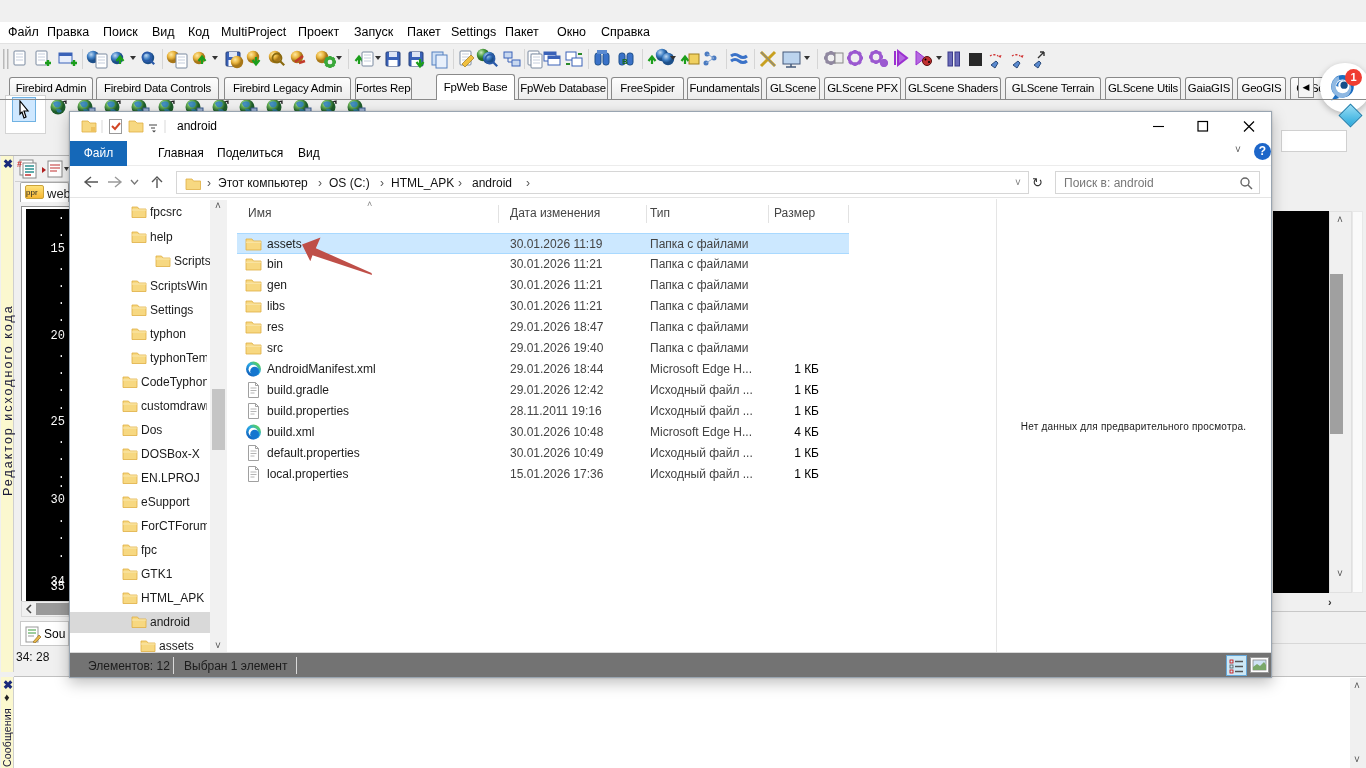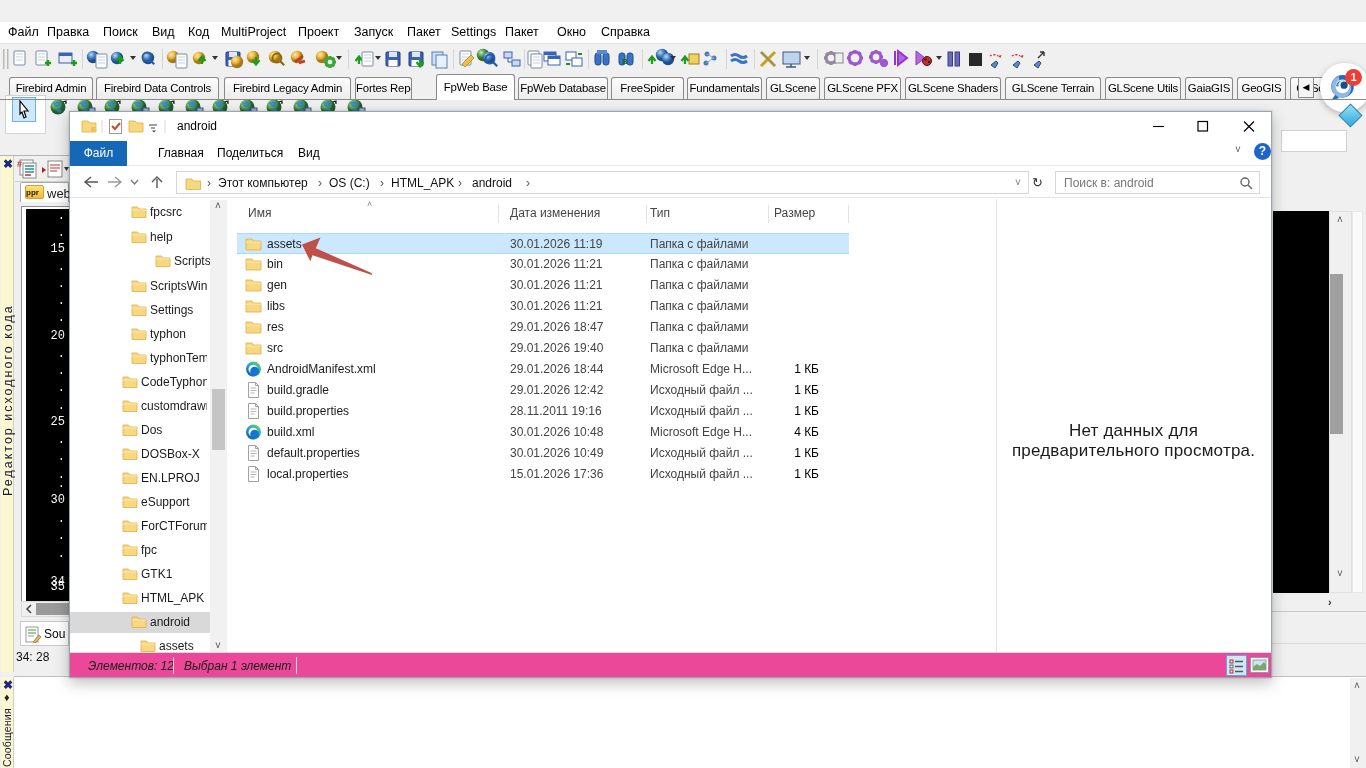--- a/index.html
+++ b/index.html
@@ -64,22 +64,22 @@
 .row{position:absolute;left:167px;width:612px;height:21px;font-size:12px;color:#1b1b1b;}
 .row .nm{position:absolute;left:30px;top:3px;}
 .row .dt{position:absolute;left:273px;top:3px;color:#444;}
 .row .tp{position:absolute;left:413px;top:3px;color:#444;}
 .row .sz{position:absolute;left:500px;top:3px;width:82px;text-align:right;color:#000000;}
 .row.sel{background:#cce8ff;border-top:1px solid #a9d9ff;border-bottom:1px solid #a9d9ff;}
 .tree{position:absolute;font-size:12px;color:#1b1b1b;height:21px;}
 #tscroll{left:140px;top:88px;width:17px;height:452px;background:#f1f1f1;}
 #tthumb{left:142px;top:277px;width:13px;height:61px;background:#c5c5c5;}
 #psep{left:926px;top:87px;width:1px;height:453px;background:#e5e5e5;}
-#ptext{left:926px;top:309px;width:275px;text-align:center;font-size:17px;letter-spacing:0.2px;color:#1b1b1b;}
-#estatus{left:0;top:540px;width:1201px;height:25px;background:#ec4899;border-top:1px solid #d9d9d9;font-size:12px;color:#1b1b1b;font-style:italic;}
+#ptext{left:926px;top:309px;width:275px;text-align:center;font-size:10px;letter-spacing:0.2px;color:#1b1b1b;}
+#estatus{left:0;top:540px;width:1201px;height:25px;background:#737373;border-top:1px solid #d9d9d9;font-size:12px;color:#1b1b1b;}
 
 #chat{left:1320px;top:63px;width:50px;height:49px;border-radius:25px;background:#fff;box-shadow:0 2px 6px rgba(0,0,0,0.25);}
 #badge{left:1345px;top:69px;width:17px;height:17px;border-radius:9px;background:#f03d32;color:#fff;font-size:11px;font-weight:bold;text-align:center;line-height:17px;z-index:5;}
 #diam{left:1342px;top:107px;width:17px;height:17px;background:linear-gradient(135deg,#9adef5,#29a9dc);border:1px solid #1c7fae;transform:rotate(45deg);}
 </style></head>
 <body>
 <div id="stage">
 
 
 <div class="abs" id="menubar">
@@ -381,21 +381,21 @@
   <path d="M9 8h9M9 11h9M9 14h9" stroke="#2a9090" stroke-width="1.5"></path>
   <path d="M9 17h6" stroke="#c03030" stroke-width="1.5"></path>
   <text x="1" y="9" font-size="9" fill="#d03030" font-weight="bold">#</text>
   <path d="M26 9 l4 3 -4 3 z" fill="#b02020"></path>
   <rect x="32" y="3" width="14" height="16" fill="#fff" stroke="#888"></rect>
   <path d="M34 7h10M34 10h10M34 13h7" stroke="#c03030" stroke-width="1.2"></path>
   <path d="M48 9 l5 0 -2.5 4 z" fill="#333"></path>
 </svg>
 <div class="abs" style="left:15px;top:181px;width:54px;height:21px;background:#f0f0f0;border-top:1px solid #d0d0d0"></div>
     <div class="abs" style="left:20px;top:182px;width:49px;height:20px;background:#fff;border:1px solid #a8a8a8;border-bottom:none;border-radius:2px 2px 0 0"></div>
-<div class="abs" style="left:25px;top:185px;width:19px;height:14px;background:linear-gradient(#ffe27a,#f7b733);border:1px solid #caa23a;border-radius:2px;color:#222;font-size:8px;font-weight:bold;line-height:13px">ppr</div>
+<div class="abs" style="left:25px;top:185px;width:19px;height:14px;background:linear-gradient(#ffe27a,#f7b733);border:1px solid #caa23a;border-radius:2px;color:#222;font-size:8px;font-weight:normal;line-height:13px">ppr</div>
 <div class="abs" style="left:47px;top:186px;font-size:13px;color:#222">web</div>
 <div class="abs" id="edframe"></div>
     <div class="abs" id="edblack">
       <div style="top: 0px;">.</div>
       <div style="top: 17px;">.</div>
       <div style="top: 51px;">.</div>
       <div style="top: 68px;">.</div>
       <div style="top: 85px;">.</div>
       <div style="top: 102px;">.</div>
       <div style="top: 138px;">.</div>

